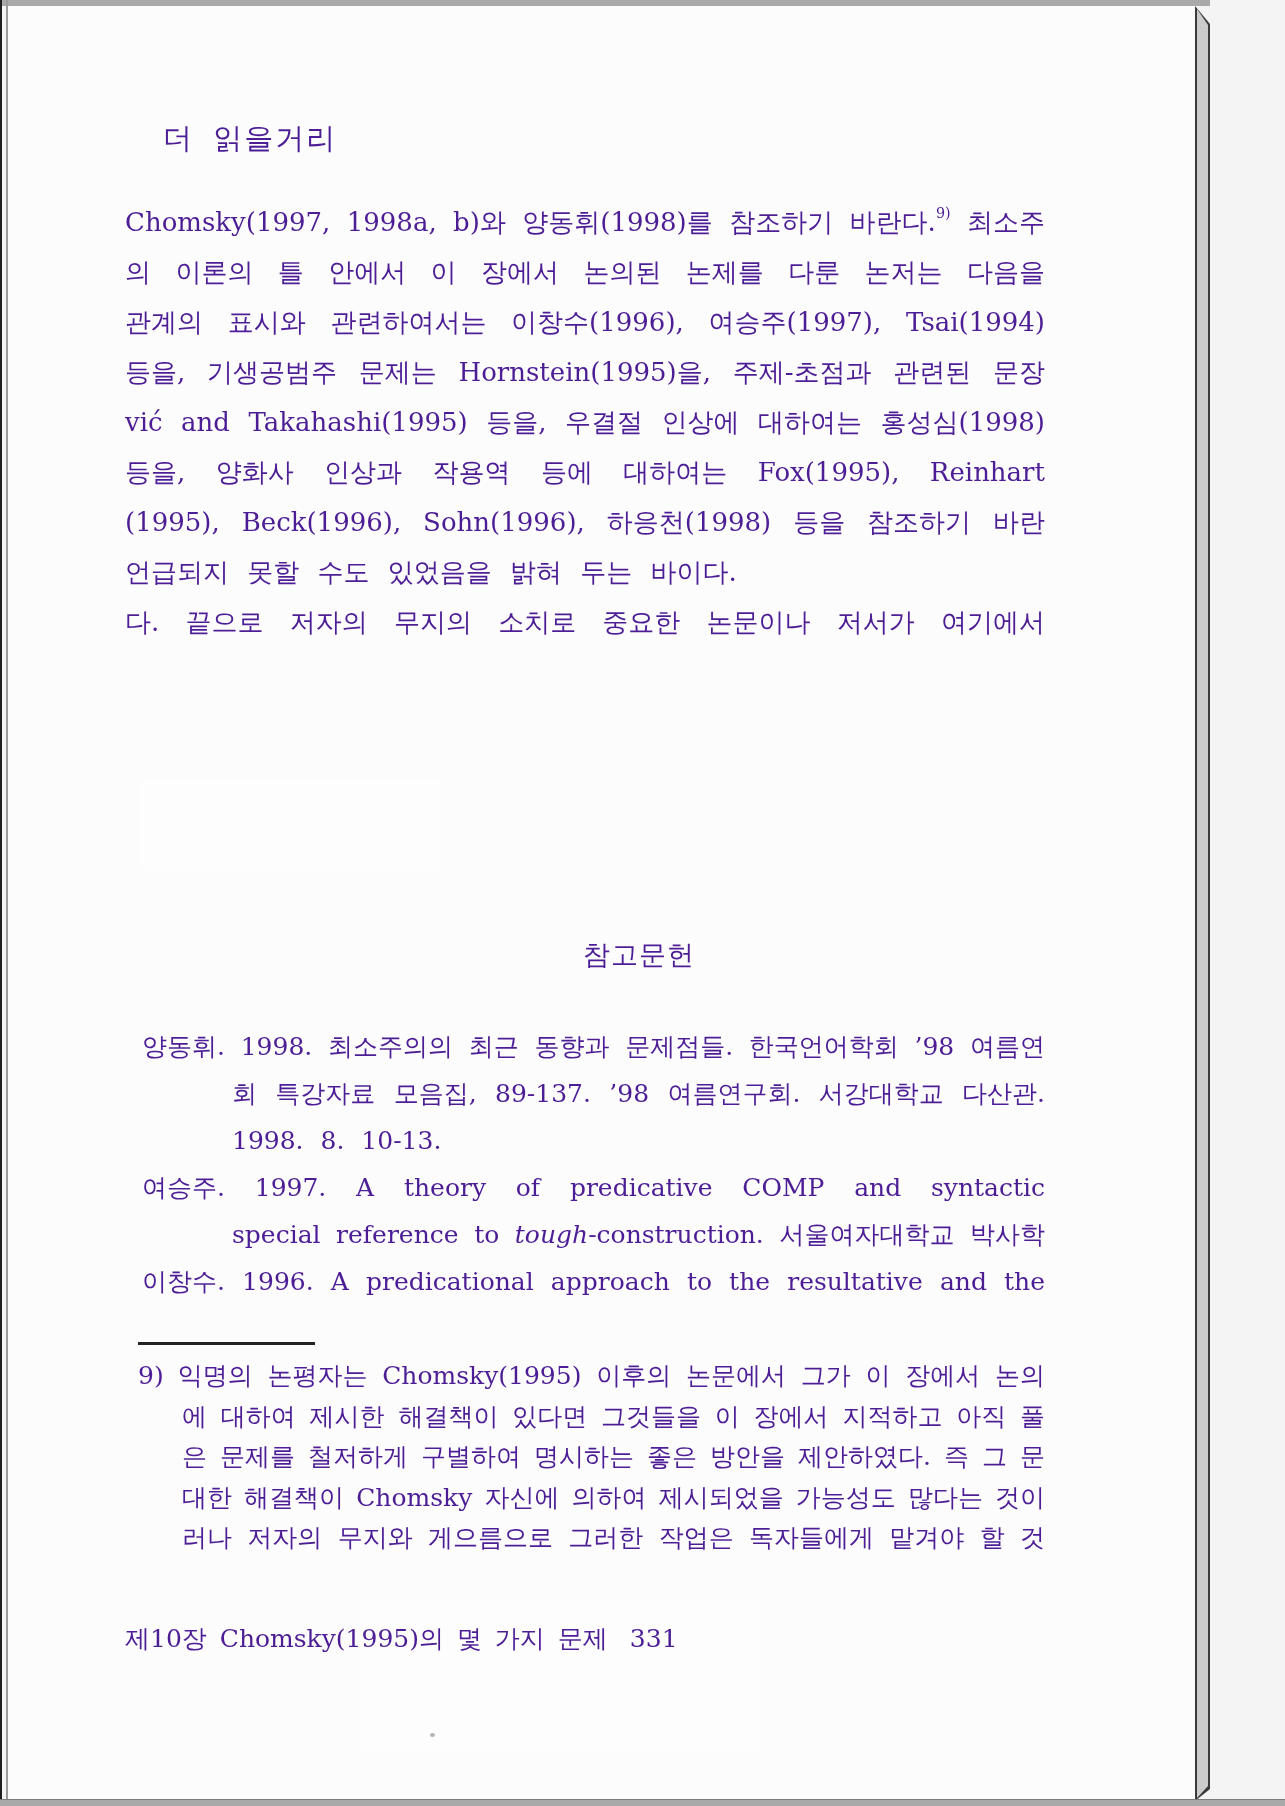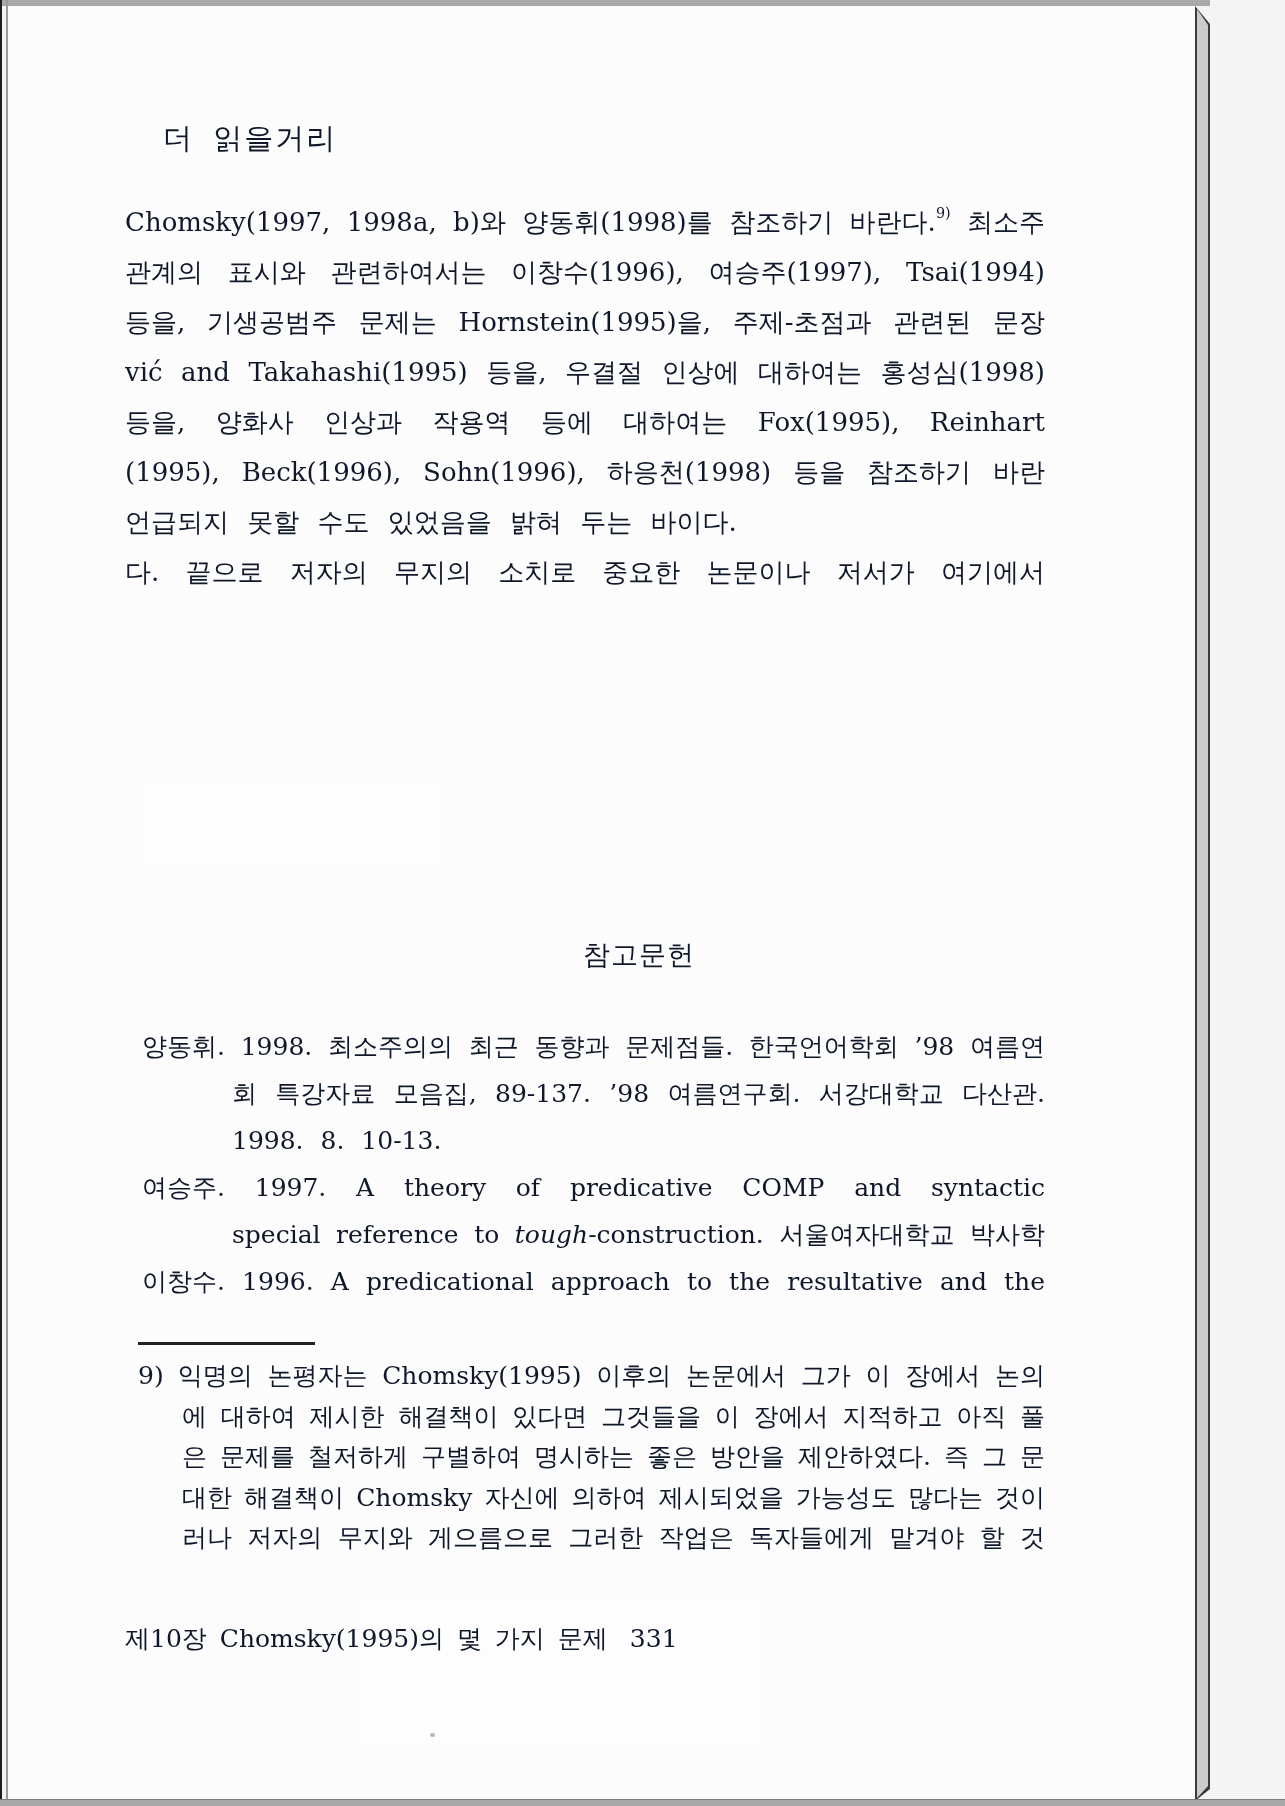--- a/index.html
+++ b/index.html
@@ -1,17 +1,17 @@
 <!DOCTYPE html>
 <html><head>
 <meta charset="utf-8">
 <style>
   html,body{margin:0;padding:0;background:#f5f5f5;}
   .root{position:relative;width:1285px;height:1806px;background:#f4f4f4;overflow:hidden;
-        font-family:"DejaVu Serif","Liberation Serif",serif;color:#0f172a;}
+        font-family:"DejaVu Serif","Liberation Serif",serif;color:#4c1d95;}
   .page{position:absolute;left:8px;top:6px;width:1187px;height:1793px;background:#fcfcfc;}
   
   .band-top{position:absolute;left:0;top:0;width:1210px;height:6px;background:#a9a9a9;}
   .line-left-black{position:absolute;left:0;top:0;width:2px;height:1806px;background:#1f1f1f;}
   .line-left-gray{position:absolute;left:6px;top:0;width:2px;height:1806px;background:#9b9b9b;}
   .edge-right-dark{position:absolute;left:1195px;top:6px;width:15px;height:1795px;background:#3a3a3a;
      clip-path:polygon(0 0,100% 18px,100% calc(100% - 12px),0 100%);}
   .edge-right-light{position:absolute;left:1197px;top:9px;width:11px;height:1789px;background:#cbcbcb;
      clip-path:polygon(0 0,100% 16px,100% calc(100% - 12px),0 100%);}
   .band-bottom{position:absolute;left:0;top:1799px;width:1285px;height:7px;background:#a9a9a9;border-top:1px solid #7d7d7d;box-sizing:border-box;}
@@ -45,20 +45,21 @@
 
 <div class="root">
   <div class="page"></div>
   <div class="artifact1"></div>
   <div class="artifact2"></div>
 
   <div class="heading">더 읽을거리</div>
 
   <div class="body">
     <div class="bl"><span>Chomsky(1997, 1998a, b)와 양동휘(1998)를 참조하기 바란다.</span><sup class="fnref">9)</sup><span> 최소주</span></div>
+    <div class="bl">의 이론의 틀 안에서 이 장에서 논의된 논제를 다룬 논저는 다음을</div>
     <div class="bl">관계의 표시와 관련하여서는 이창수(1996), 여승주(1997), Tsai(1994)</div>
     <div class="bl">등을, 기생공범주 문제는 Hornstein(1995)을, 주제-초점과 관련된 문장</div>
     <div class="bl">vić and Takahashi(1995) 등을, 우결절 인상에 대하여는 홍성심(1998)</div>
     <div class="bl">등을, 양화사 인상과 작용역 등에 대하여는 Fox(1995), Reinhart</div>
     <div class="bl">(1995), Beck(1996), Sohn(1996), 하응천(1998) 등을 참조하기 바란</div>
     <div class="bl last">언급되지 못할 수도 있었음을 밝혀 두는 바이다.</div>
     <div class="bl">다. 끝으로 저자의 무지의 소치로 중요한 논문이나 저서가 여기에서</div>
   </div>
 
   <div class="refhead">참고문헌</div>

